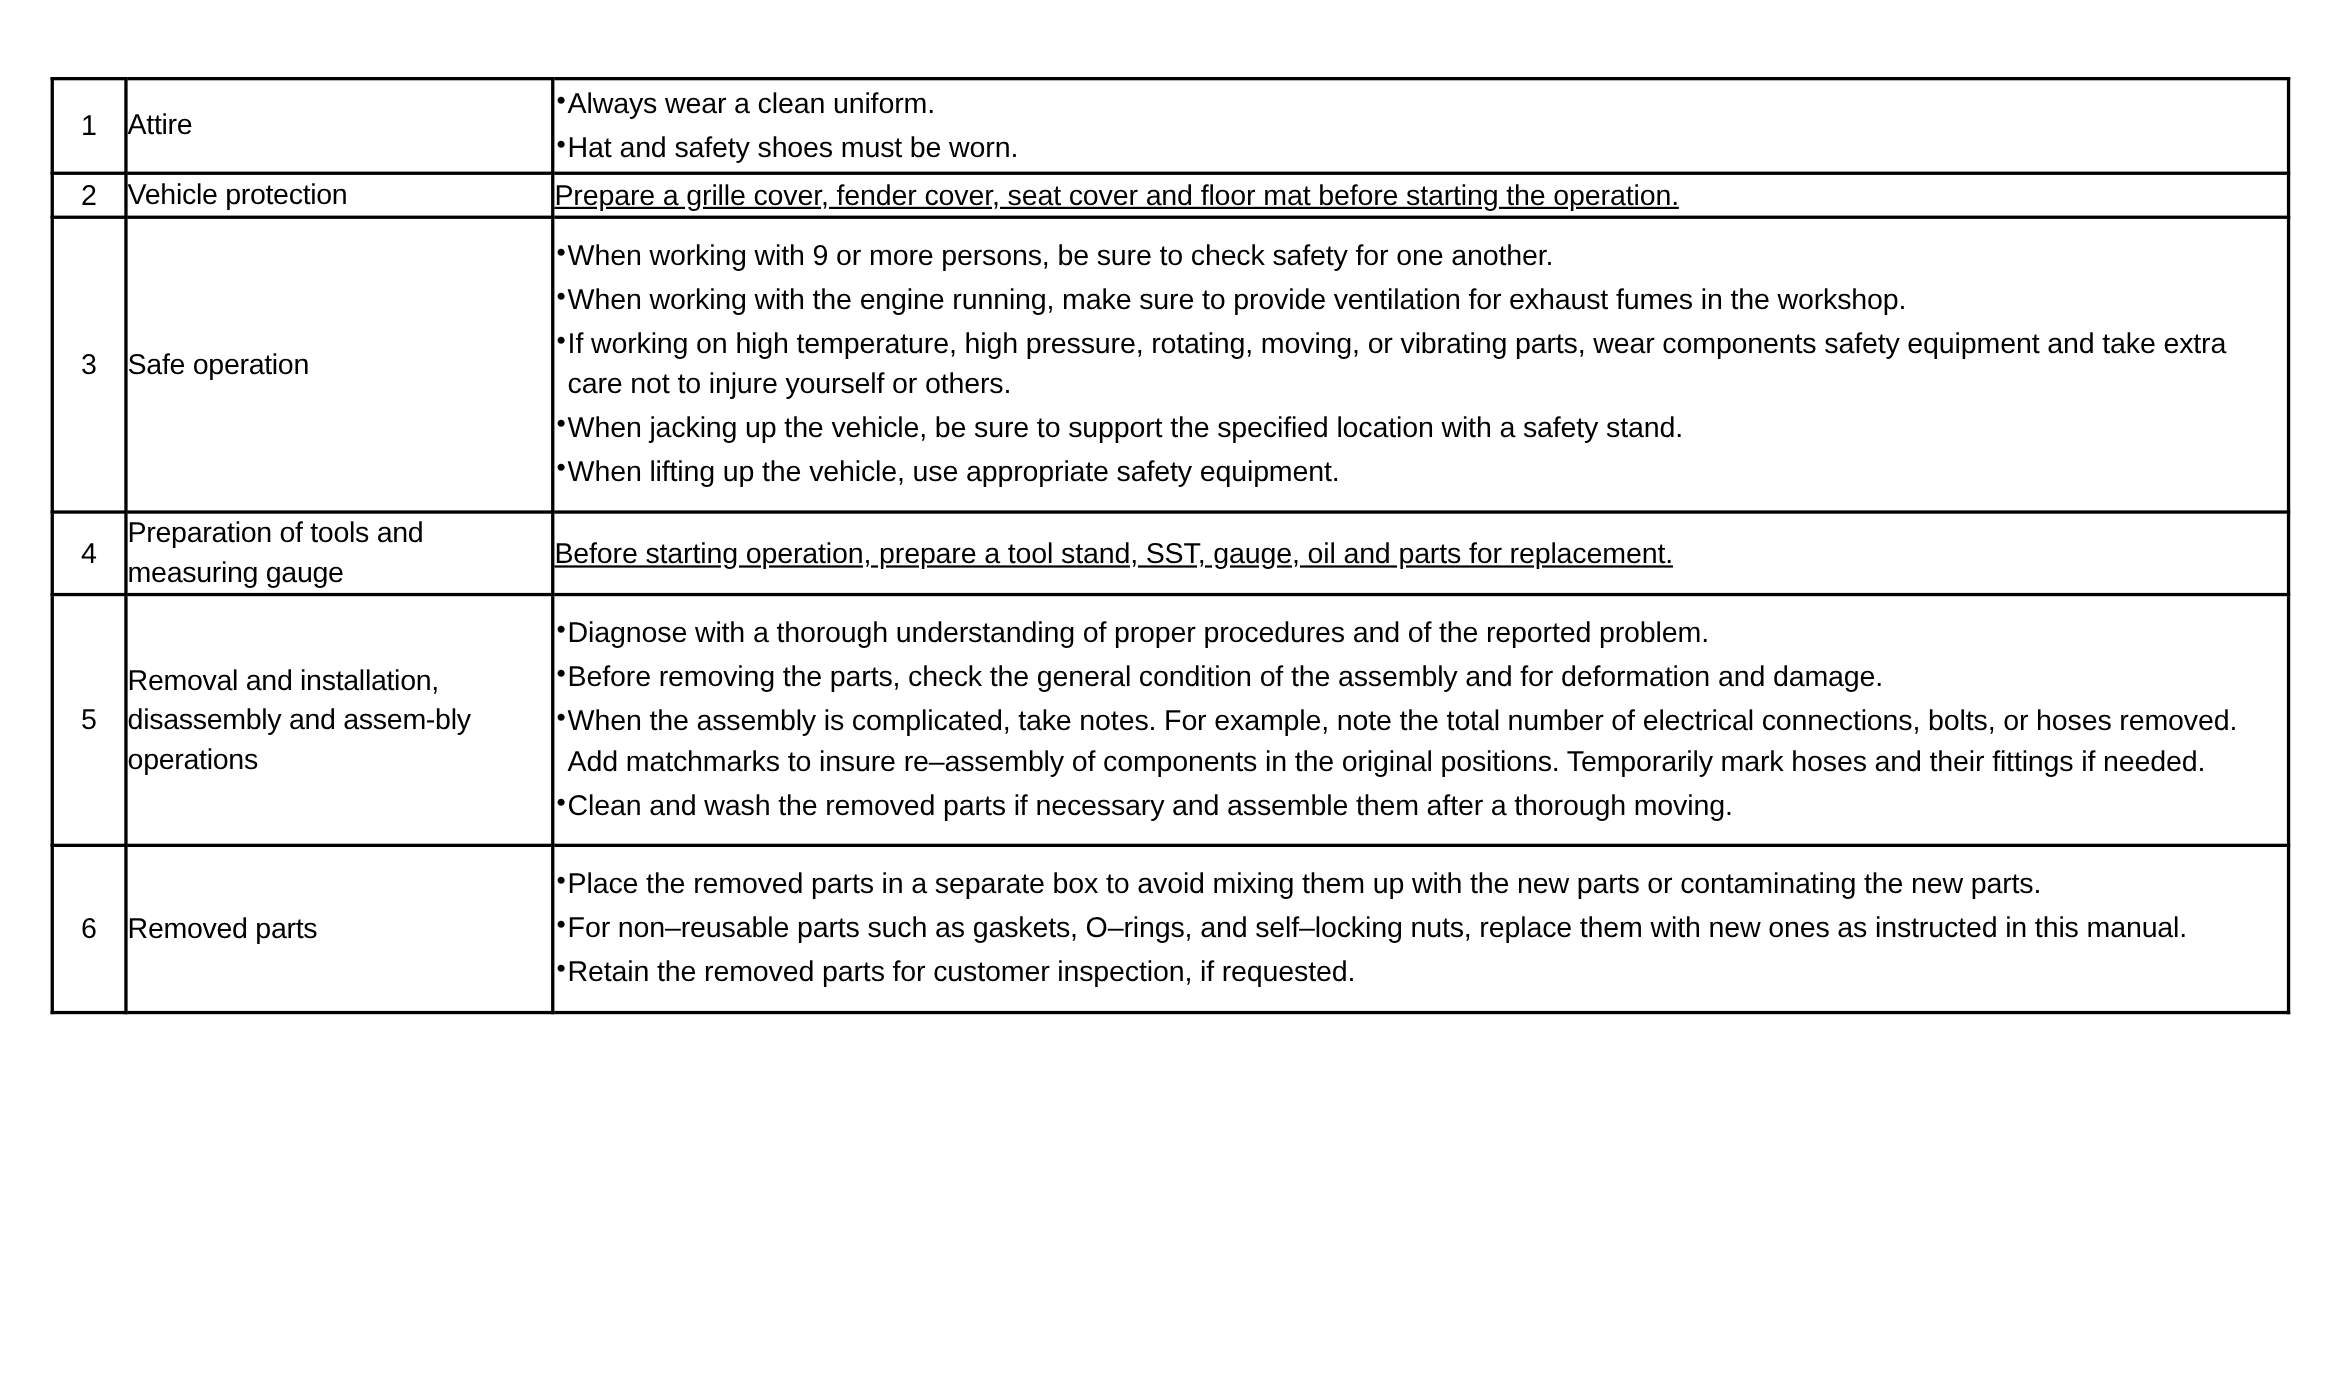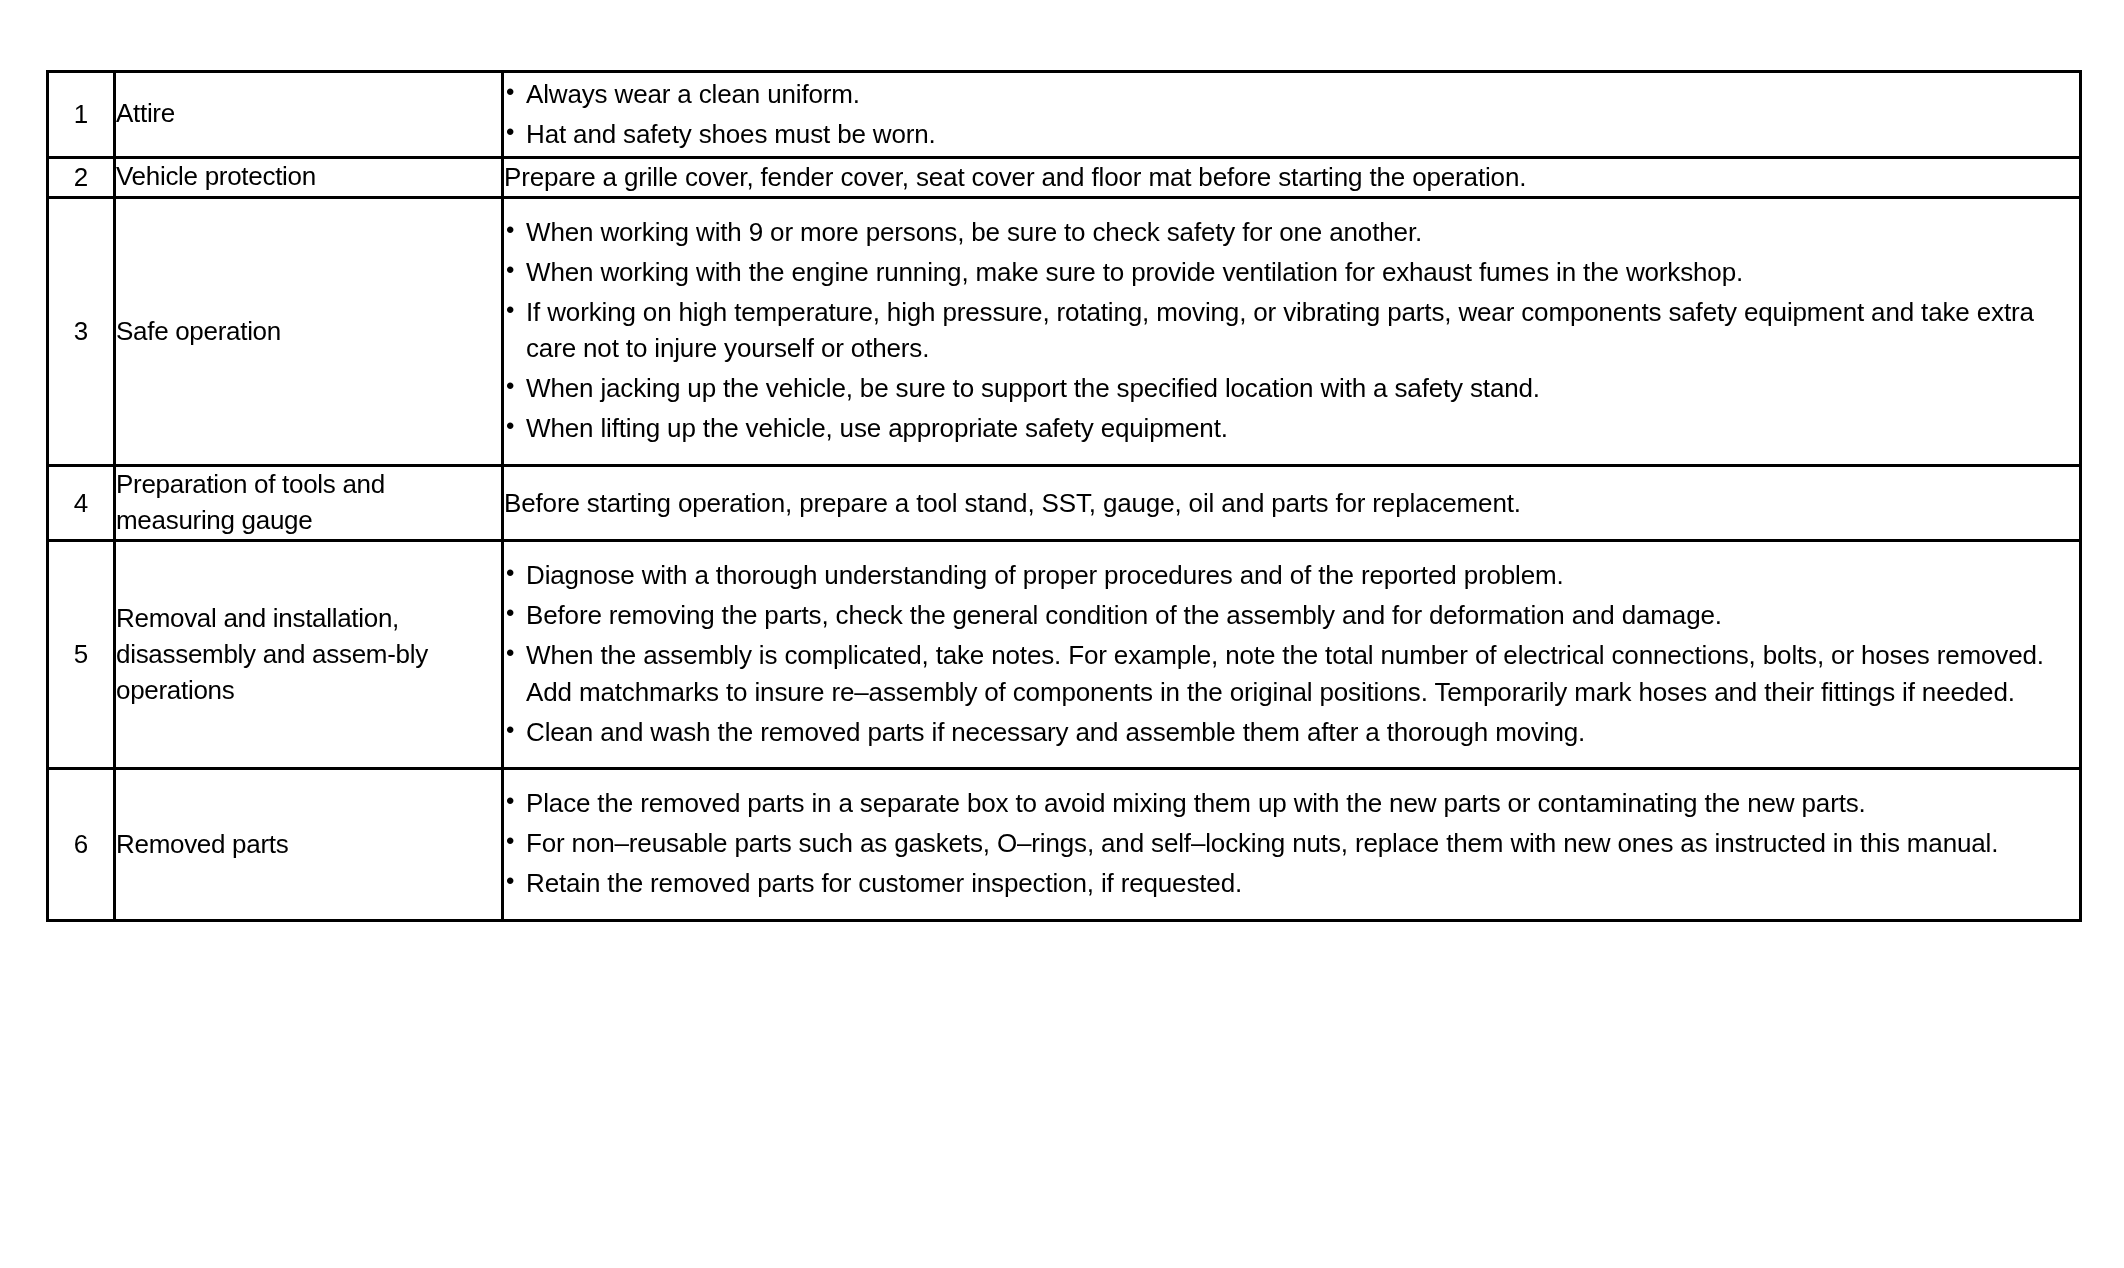--- a/index.html
+++ b/index.html
@@ -51,35 +51,36 @@
     line-height: 1.42;
     letter-spacing: -0.15px;
   }
   ul.bullets {
     list-style: none;
     margin: 0;
     padding: 0;
   }
   ul.bullets > li {
     position: relative;
-    padding-left: 22px;
+    padding-left: 12px;
     margin: 3px 0 3px 0;
     text-indent: 0;
   }
   ul.bullets > li::before {
     content: "\2022";
     position: absolute;
     left: 2px;
     top: -1px;
     font-size: 24px;
     line-height: inherit;
   }
   p.plain {
     margin: 0;
     padding: 0;
+    text-decoration: underline;
   }
   .row-tall td.col-detail { padding-top: 12px; padding-bottom: 14px; }
   .footer-code {
     margin-top: 26px;
     margin-left: 4px;
     font-size: 25px;
     letter-spacing: 0.4px;
   }
 </style>
 </head>

